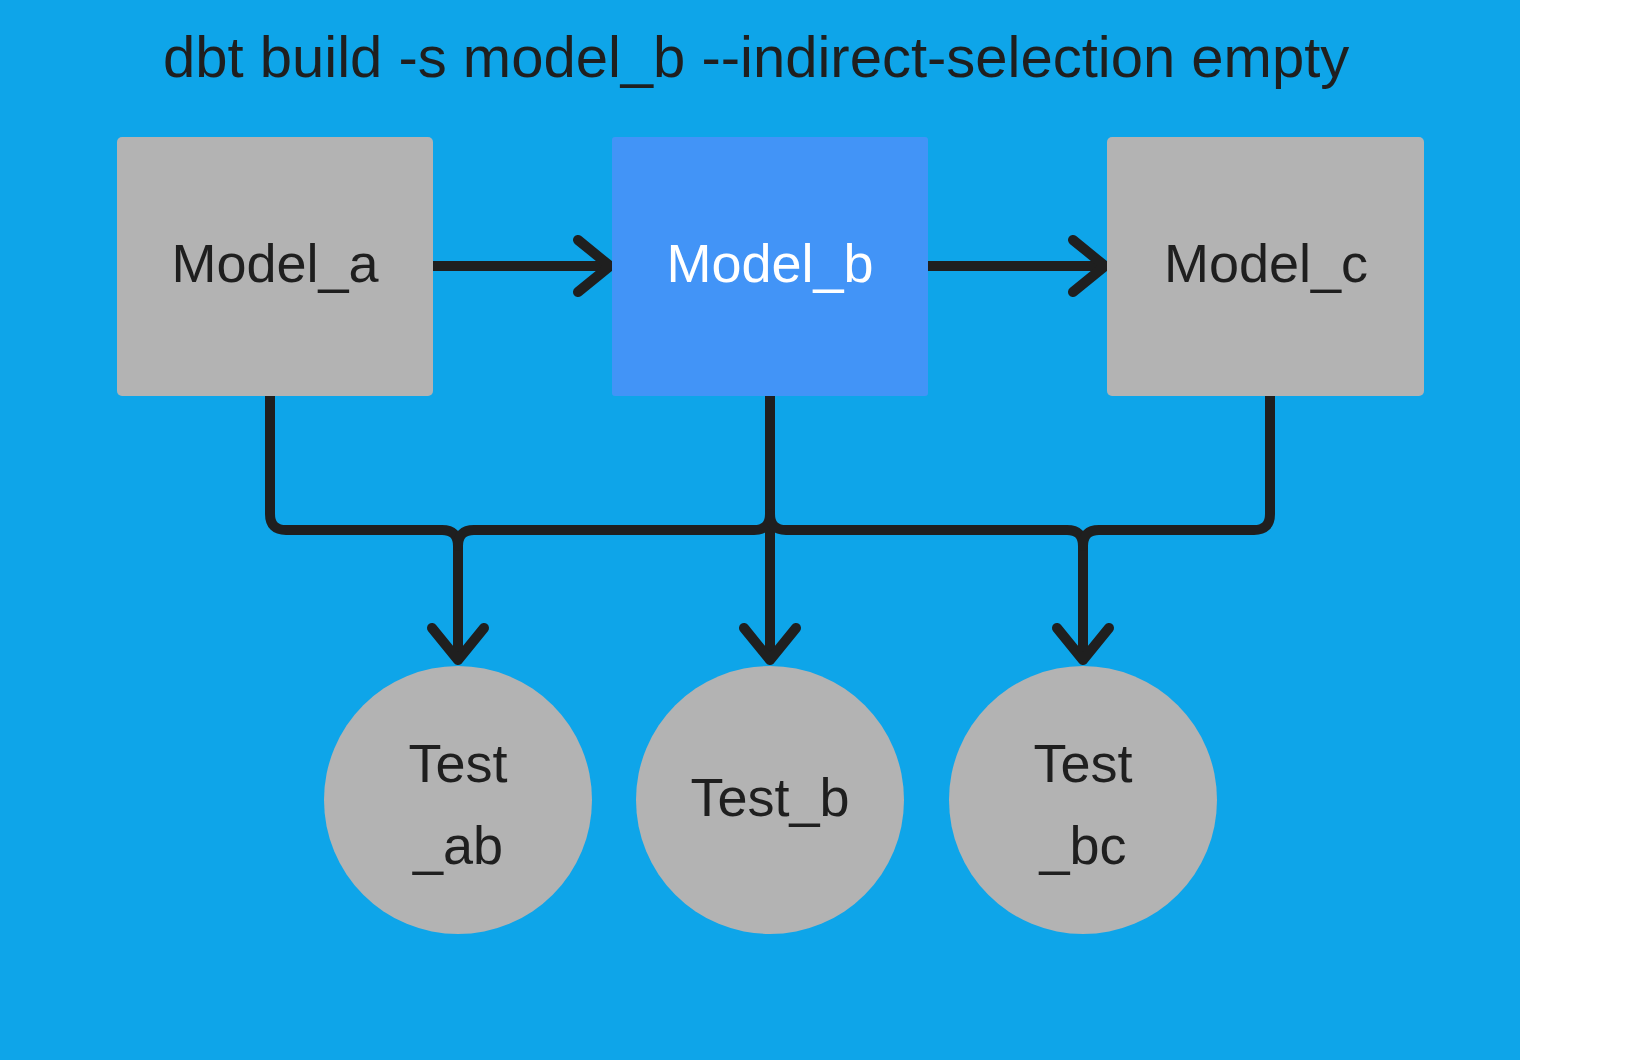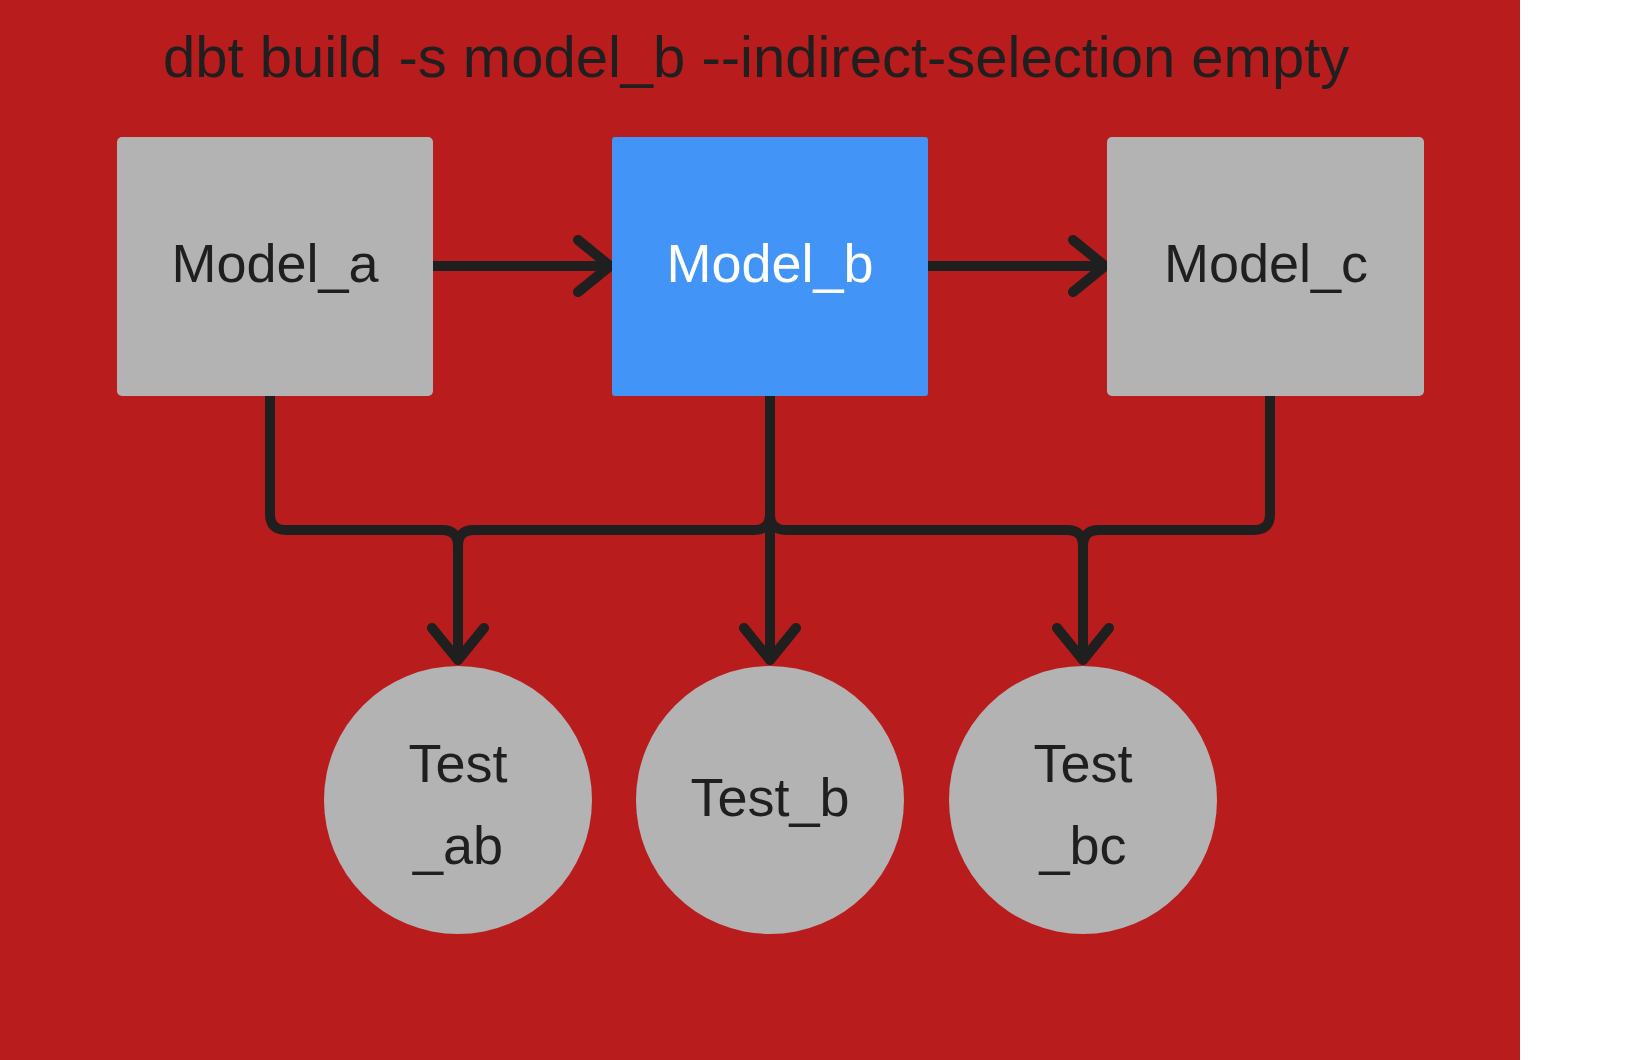--- a/index.html
+++ b/index.html
@@ -10,21 +10,21 @@
   body {
     width: 1630px;
     height: 1060px;
     font-family: "Liberation Sans", sans-serif;
     overflow: hidden;
   }
   #diagram-root {
     position: relative;
     width: 1520px;
     height: 1060px;
-    background: #b91c1c;
+    background: #0ea5e9;
   }
   svg#graph {
     position: absolute;
     top: 0;
     left: 0;
     width: 1630px;
     height: 1060px;
     display: block;
   }
   .node-label {

